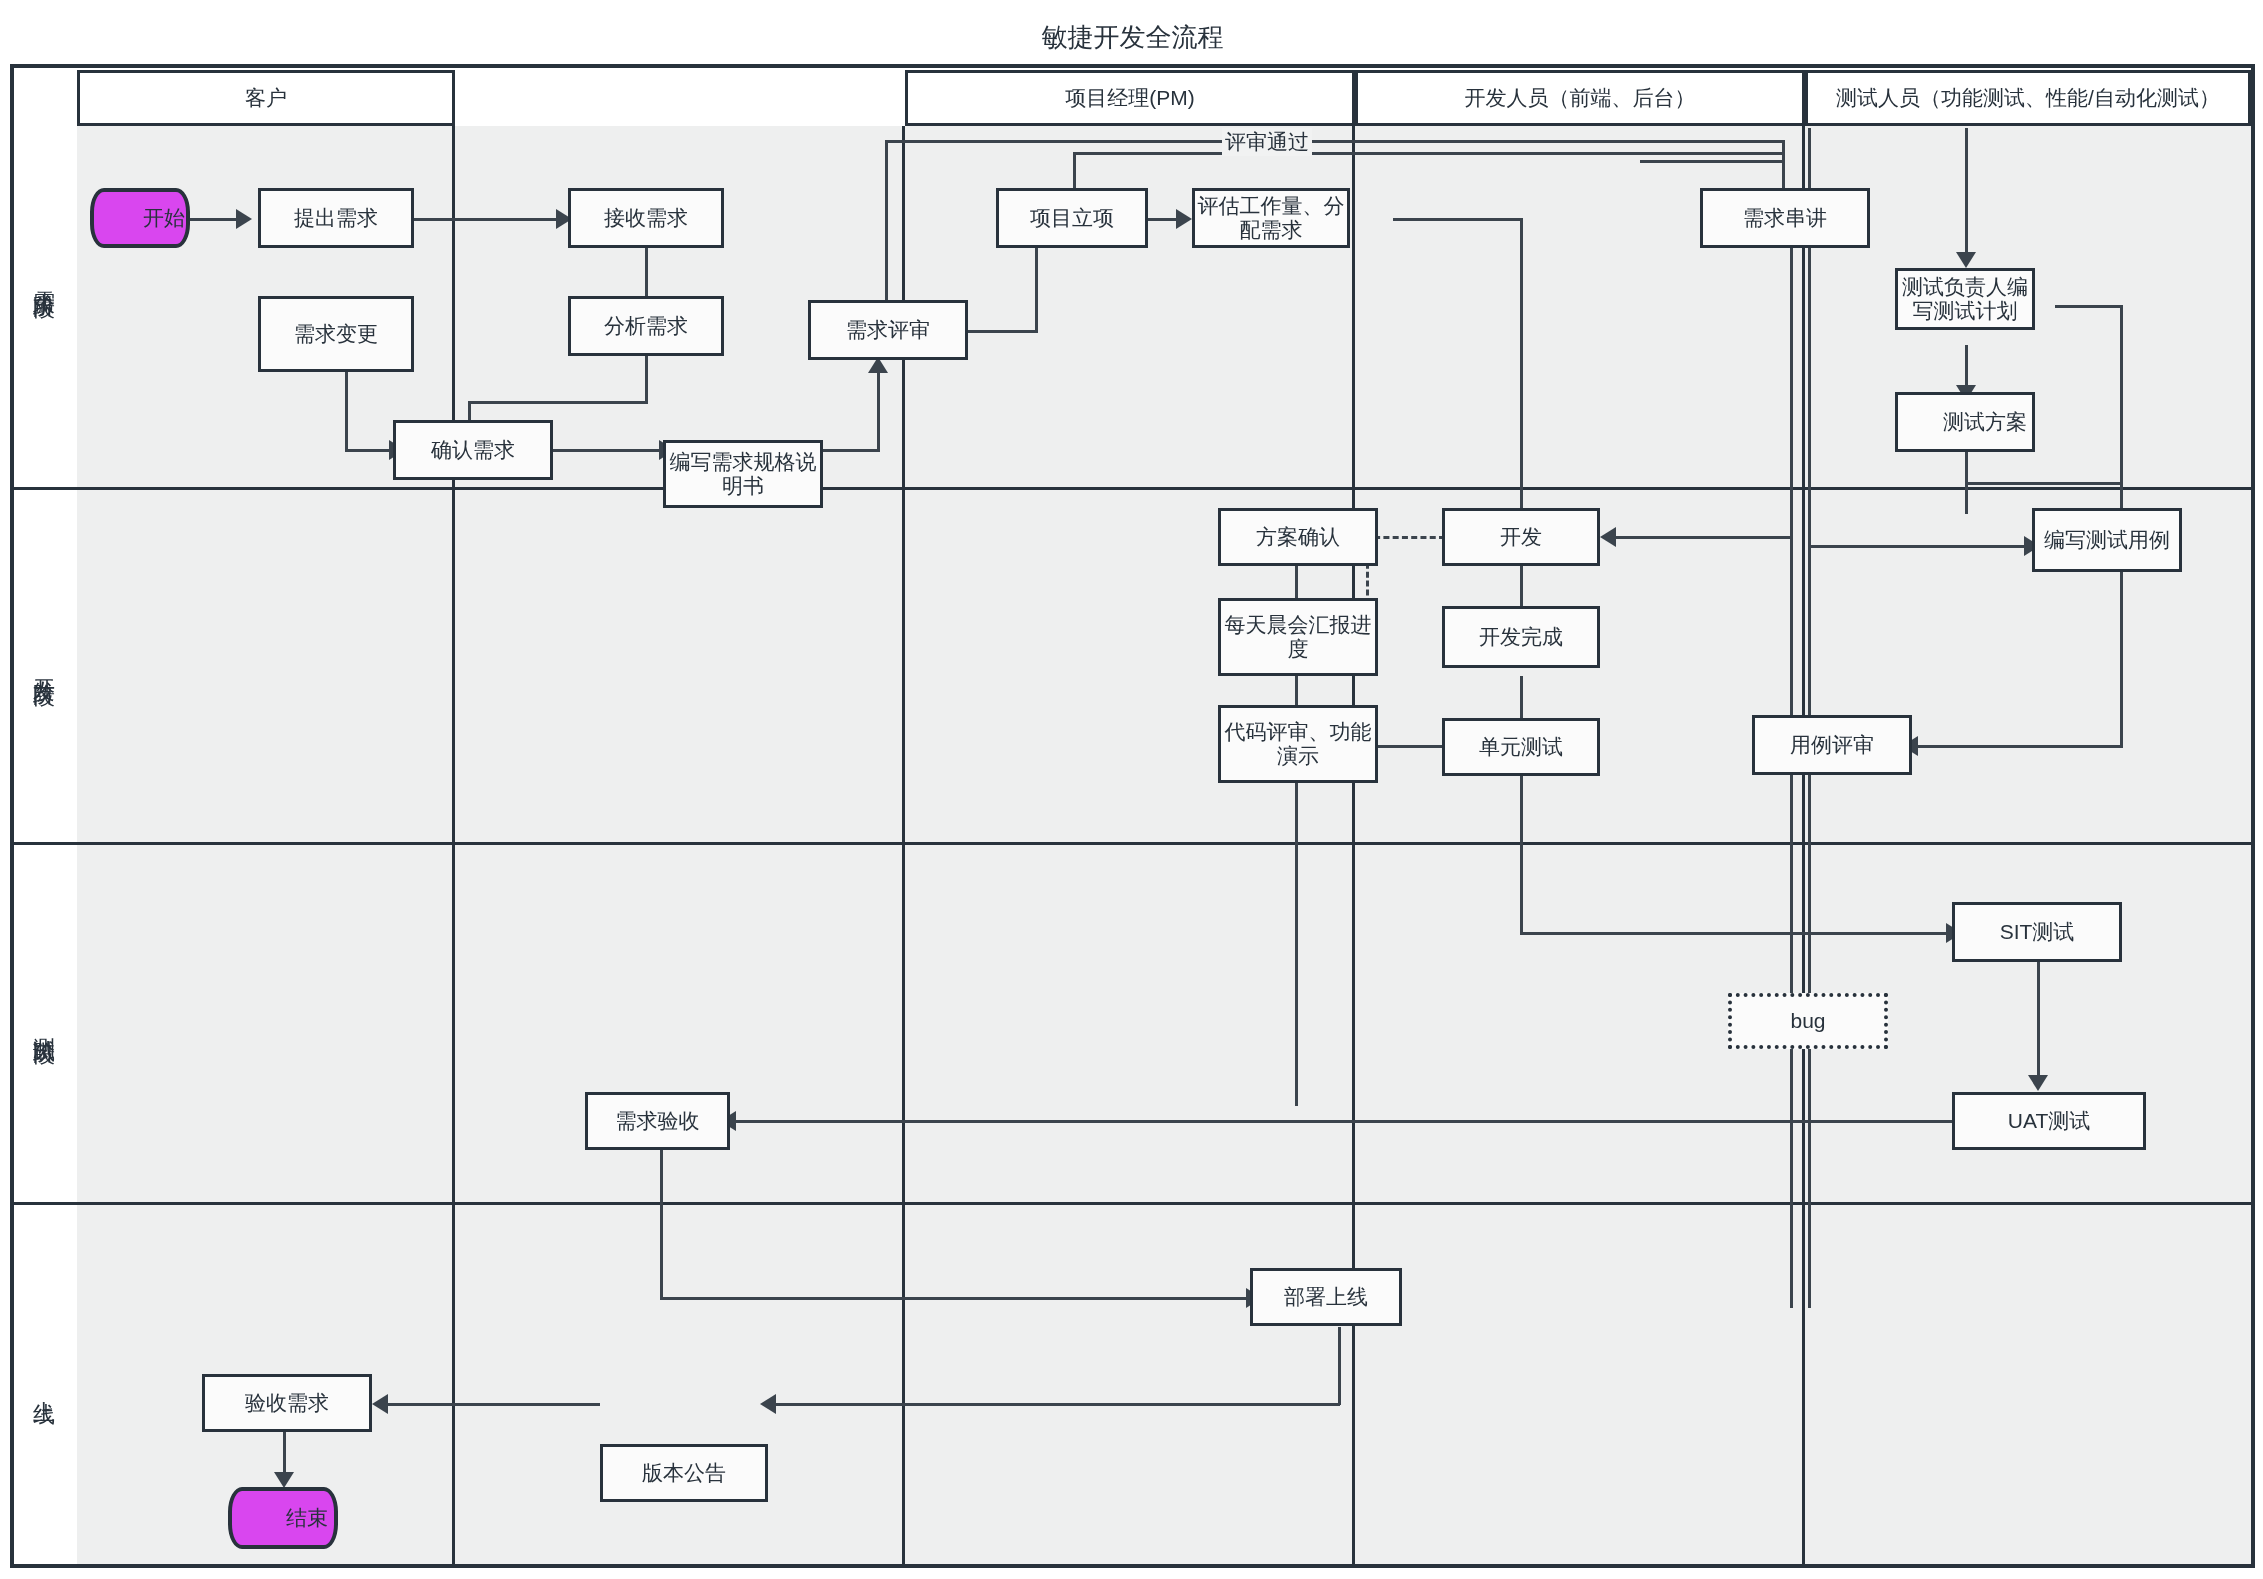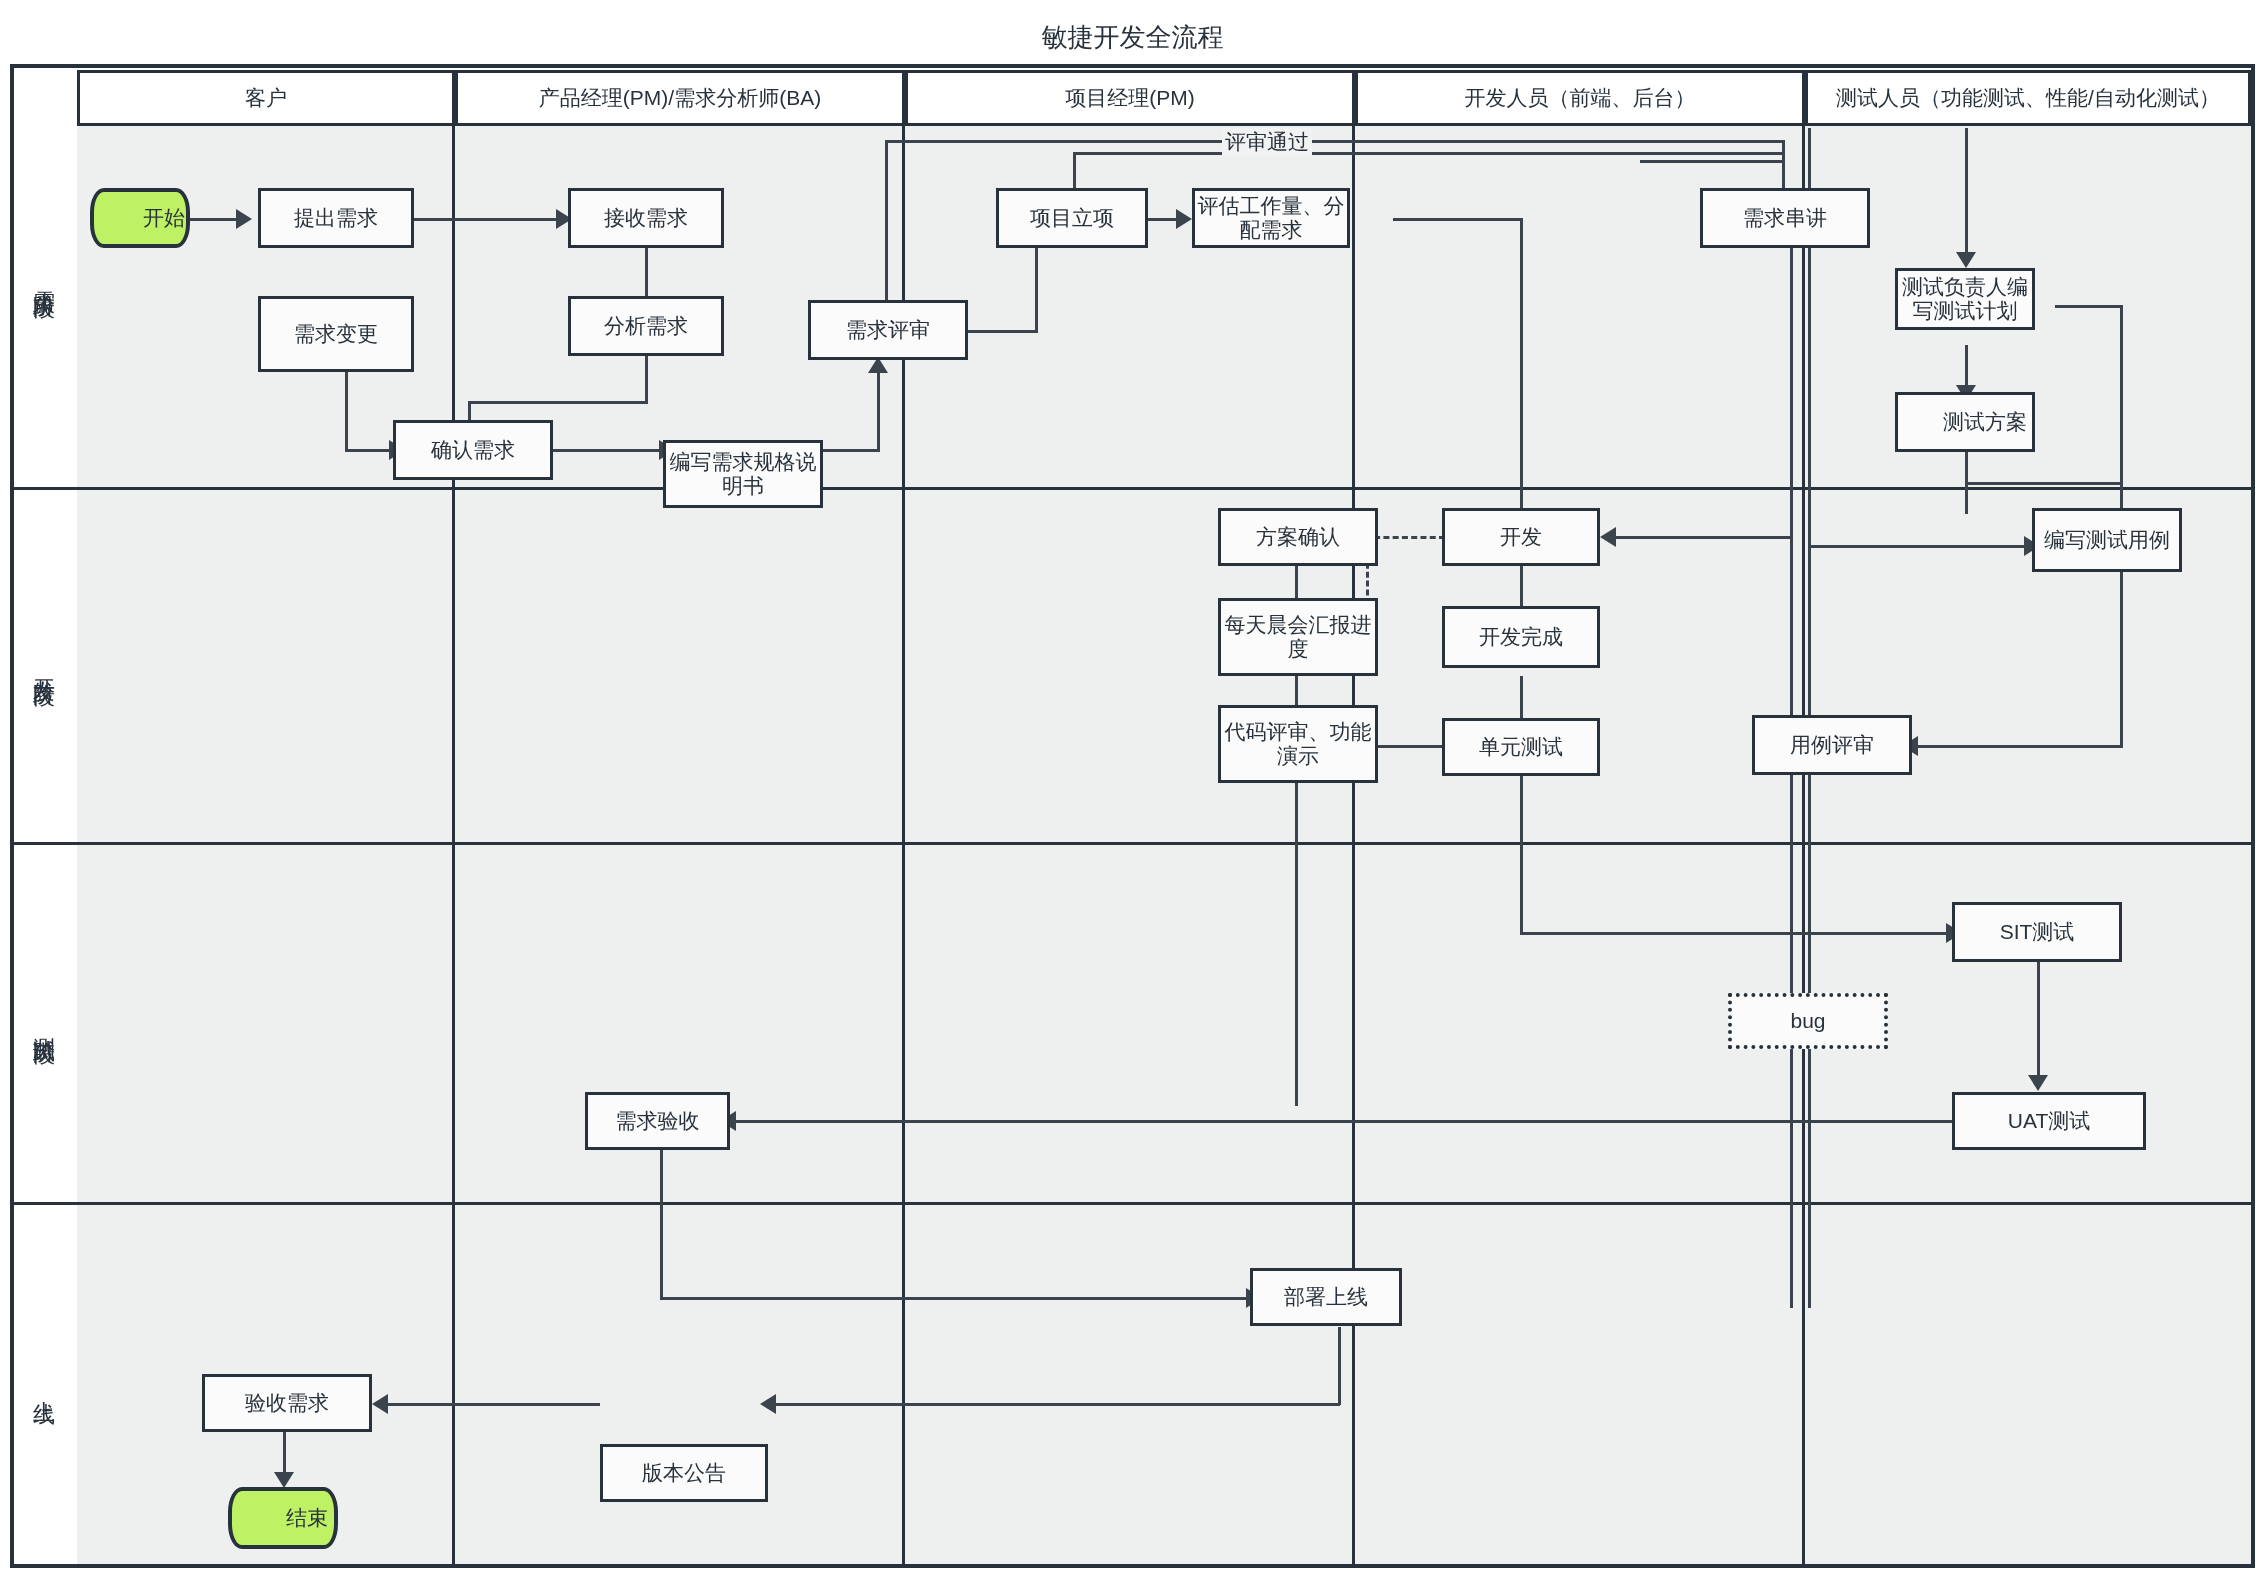--- a/index.html
+++ b/index.html
@@ -25,21 +25,21 @@
 
   
   .lane-body{position:absolute;background:#eeefef;border-right:3px solid #28323c;box-sizing:border-box;}
   .lane-body.last{border-right:none;}
   .row-sep{position:absolute;height:3px;background:#28323c;}
 
   
   .node{position:absolute;box-sizing:border-box;background:#fbfbfb;border:3px solid #28323c;
         display:flex;align-items:center;justify-content:center;text-align:center;
         color:#28323c;font-size:21px;line-height:1.12;z-index:6;}
-  .node.term{border-radius:14px 14px 14px 14px/ 40% 40% 40% 40%;border-width:4px;background:#bef264;padding-left:48px;}
+  .node.term{border-radius:14px 14px 14px 14px/ 40% 40% 40% 40%;border-width:4px;background:#d946ef;padding-left:48px;}
   .node.dashed{border:4px dotted #28323c;background:#fbfbfb;}
   .node.overflow{overflow:visible;white-space:normal;}
 
   .edge-label{position:absolute;background:#f1f2f2;color:#28323c;font-size:21px;padding:0 3px;z-index:8;white-space:nowrap;}
 
   
   .ln{position:absolute;background:#3b444d;z-index:4;}
   .ln.h{height:3px;}
   .ln.v{width:3px;}
   .ln.dash-h{height:0;border-top:3px dashed #3b444d;background:none;}
@@ -79,21 +79,20 @@
   <div class="lane-body" style="left:455px;top:126px;width:450px;height:1438px;"></div>
   <div class="lane-body" style="left:905px;top:126px;width:450px;height:1438px;"></div>
   <div class="lane-body" style="left:1355px;top:126px;width:450px;height:1438px;"></div>
   <div class="lane-body last" style="left:1805px;top:126px;width:446px;height:1438px;"></div>
 
   <div class="row-sep" style="left:74px;top:487px;width:2177px;"></div>
   <div class="row-sep" style="left:74px;top:842px;width:2177px;"></div>
   <div class="row-sep" style="left:74px;top:1202px;width:2177px;"></div>
 
   <div class="lane-head" style="left:77px;width:378px;">客户</div>
-  <div class="lane-head" style="left:455px;width:450px;">产品经理(PM)/需求分析师(BA)</div>
   <div class="lane-head" style="left:905px;width:450px;">项目经理(PM)</div>
   <div class="lane-head" style="left:1805px;width:446px;">测试人员（功能测试、性能/自动化测试）</div>
   <div class="lane-head" style="left:1355px;width:450px;">开发人员（前端、后台）</div>
 
   <div class="ln h" style="left:188px;top:218px;width:52px;"></div>
   <div class="ar r" style="left:236px;top:209px;"></div>
 
   <div class="ln h" style="left:412px;top:218px;width:148px;"></div>
   <div class="ar r" style="left:556px;top:209px;"></div>
 

